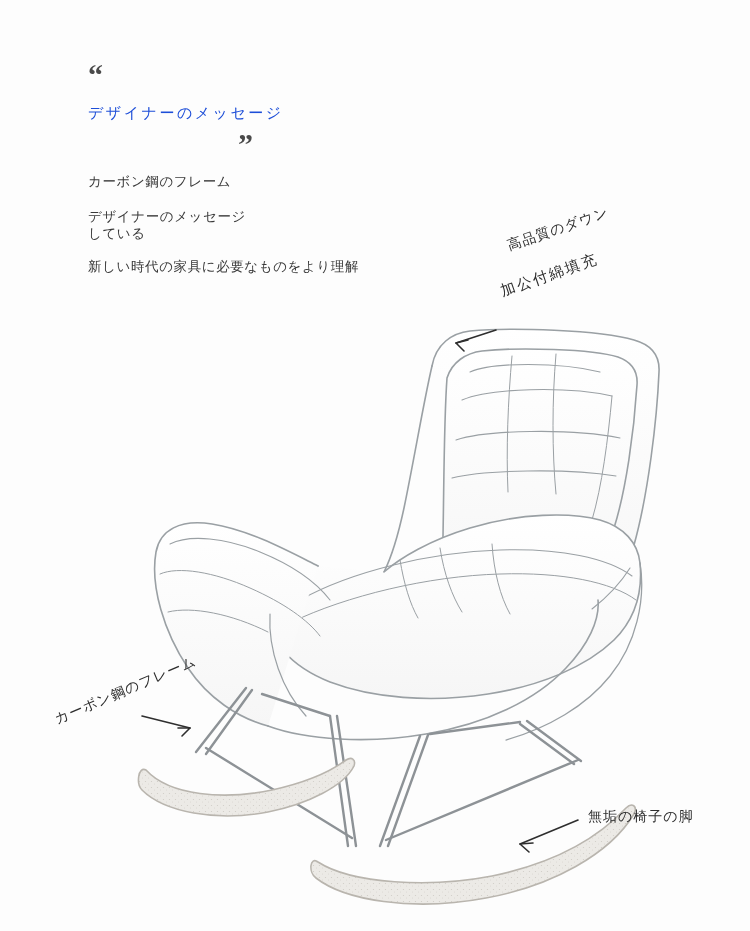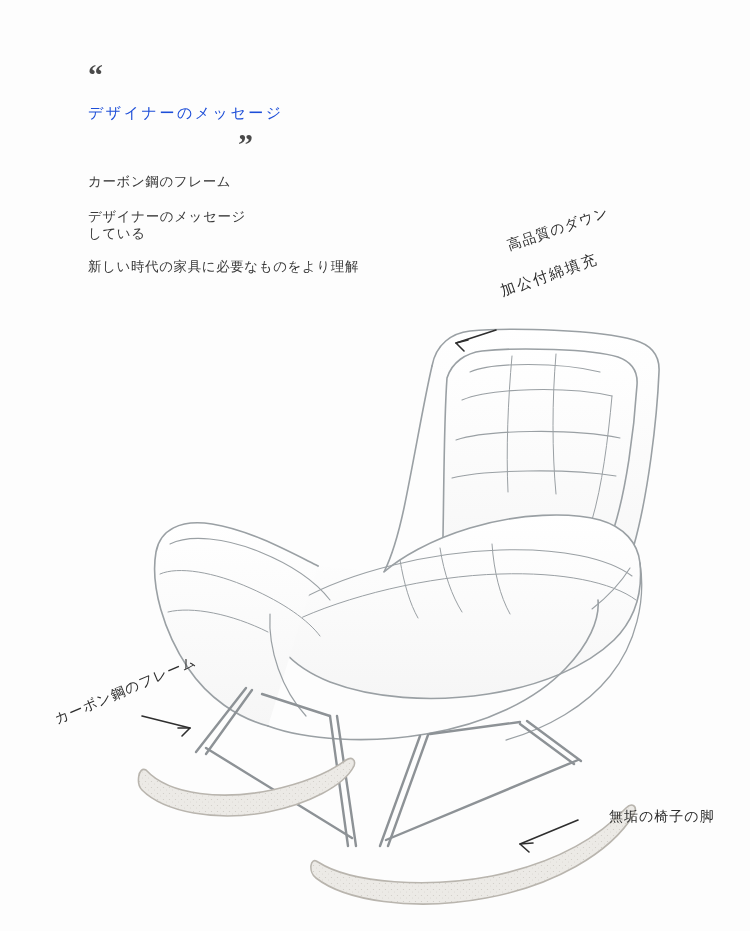--- a/index.html
+++ b/index.html
@@ -104,21 +104,21 @@
     font-size: 15px;
     letter-spacing: 2px;
   }
   .callout-frame {
     left: 52px;
     top: 712px;
     transform: rotate(-23deg);
     transform-origin: left top;
   }
   .callout-legs {
-    left: 609px;
+    left: 588px;
     top: 808px;
   }
 </style>
 </head>
 <body>
 
 <div class="page">
 
   <div class="message-block">
     <div class="quote-open">“</div>

